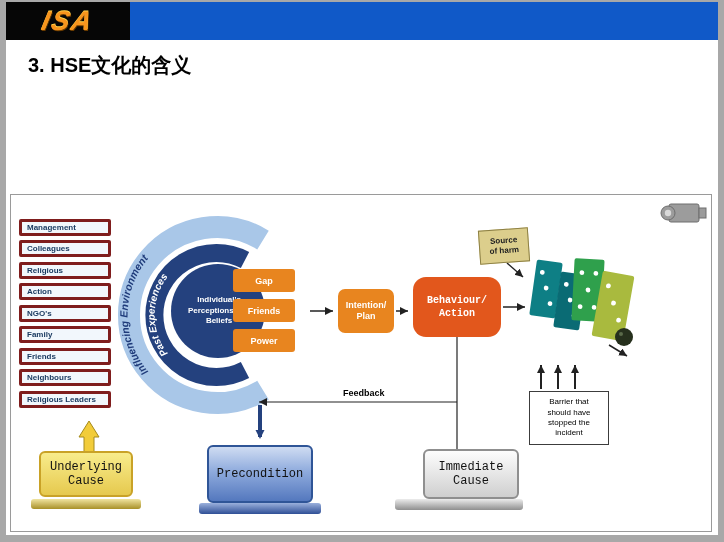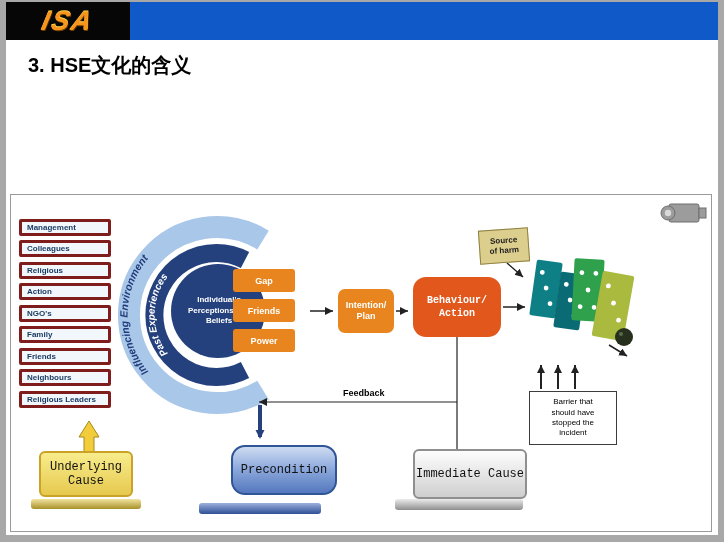--- a/index.html
+++ b/index.html
@@ -32,29 +32,29 @@
 
   .circle-label { left:170px; top:92px; width:76px; height:48px; color:#fff; font-weight:bold; font-size:8px; line-height:1.3; }
 
   .gop { left:222px; width:62px; height:23px; background:#E8851F; border-radius:3px; color:#fff; font-weight:bold; font-size:9px; }
   .intention { left:327px; top:94px; width:56px; height:44px; background:#E8851F; border-radius:7px; color:#fff; font-weight:bold; font-size:9px; line-height:1.25; }
   .behaviour { left:402px; top:82px; width:88px; height:60px; background:#E2571C; border-radius:13px; color:#fff; font-weight:bold; font-size:10px; line-height:1.3;font-family:Liberation Mono, monospace; }
   .source { left:468px; top:34px; width:50px; height:34px; background:#DCCE8C; border:1px solid #8d8045; color:#222; font-size:8px; font-weight:bold; transform:rotate(-4deg); line-height:1.2; }
   .starburst { left:592px; top:144px; width:100px; height:63px; color:#fff; font-size:8px; font-weight:bold; font-style:italic; line-height:1.25;
     background:radial-gradient(circle at 50% 45%, #F6A21C 0%, #EE6A12 60%, #E4500E 100%);
     clip-path:polygon(100% 50%,81.9% 58.5%,93.3% 75%,73.3% 73.3%,75% 93.3%,58.5% 81.9%,50% 100%,41.5% 81.9%,25% 93.3%,26.7% 73.3%,6.7% 75%,18.1% 58.5%,0% 50%,18.1% 41.5%,6.7% 25%,26.7% 26.7%,25% 6.7%,41.5% 18.1%,50% 0%,58.5% 18.1%,75% 6.7%,73.3% 26.7%,93.3% 25%,81.9% 41.5%); }
-  .barrier { left:518px; top:196px; width:88px; height:54px; background:#fff; border:1.5px solid #3c3c3c; color:#000; font-size:8px; line-height:1.3; }
+  .barrier { left:518px; top:196px; width:80px; height:54px; background:#fff; border:1.5px solid #3c3c3c; color:#000; font-size:8px; line-height:1.3; }
   .feedback-label { left:316px; top:193px; font-size:9px; font-weight:bold; color:#000;margin-left:16px; }
 
   .cause { border-radius:6px; font-size:12px; color:#111;font-family:Liberation Mono, monospace; }
   .cause-yellow { left:28px; top:256px; width:94px; height:46px; background:linear-gradient(180deg,#F8EC8C,#E6C94E); border:2px solid #C9A227; }
   .base-yellow { left:20px; top:304px; width:110px; height:10px; background:linear-gradient(180deg,#f0e4a0,#a89028); border-radius:3px; }
-  .cause-blue { left:196px; top:250px; width:106px; height:50px; background:linear-gradient(180deg,#cfdcf2 0%,#8fabdd 45%,#5478be 100%); border:2px solid #2F5597; border-radius:14px;margin-left:24px; }
+  .cause-blue { left:196px; top:250px; width:106px; height:58px; background:linear-gradient(180deg,#cfdcf2 0%,#8fabdd 45%,#5478be 100%); border:2px solid #2F5597; border-radius:6px; }
   .base-blue { left:188px; top:308px; width:122px; height:11px; background:linear-gradient(180deg,#9ab0dc,#2f4f96); border-radius:3px; }
-  .cause-gray { left:402px; top:254px; width:114px; height:50px; background:linear-gradient(180deg,#fdfdfd,#cfcfcf); border:2px solid #8f8f8f;text-align:center; }
+  .cause-gray { left:412px; top:254px; width:96px; height:50px; background:linear-gradient(180deg,#fdfdfd,#cfcfcf); border:2px solid #8f8f8f;text-align:center; }
   .base-gray { left:384px; top:304px; width:128px; height:11px; background:linear-gradient(180deg,#ececec,#8f8f8f); border-radius:3px; }
 
   .camera { left:644px; top:2px; width:54px; height:33px; background:#fff; }
 </style>
 </head>
 <body>
 
 <div class="page">
   <div class="slide"></div>
 

